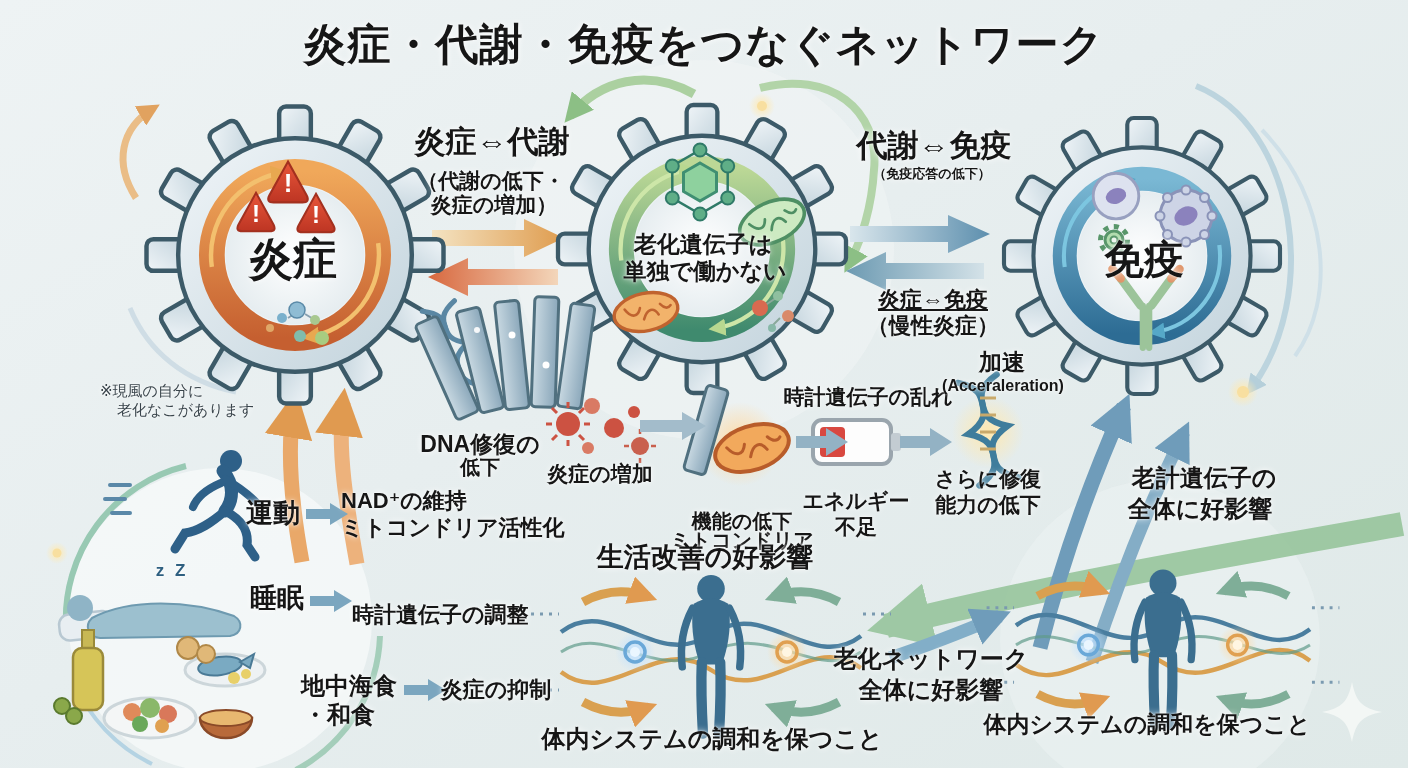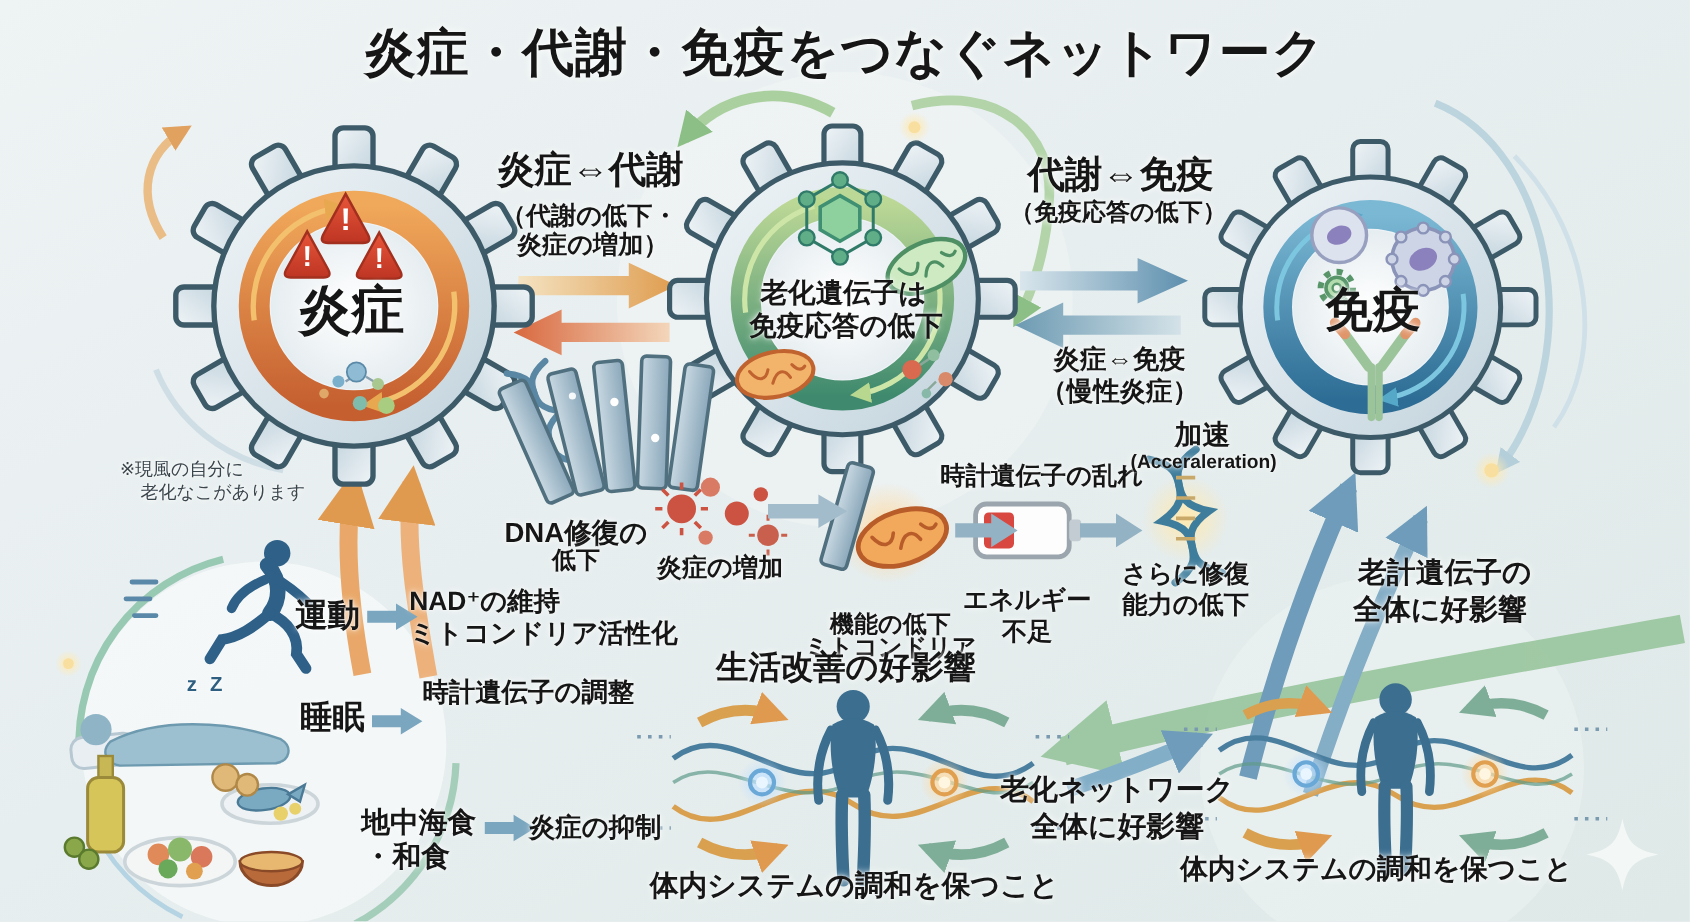--- a/index.html
+++ b/index.html
@@ -403,28 +403,28 @@
 </g>
 </svg>
 
 <div class="lbl ttl" style="left:704px;top:22px;font-size:43px;">炎症・代謝・免疫をつなぐネットワーク</div>
 
 <div class="lbl" style="left:492px;top:126px;font-size:31px;">炎症⇔代謝</div>
 <div class="lbl" style="left:491px;top:170px;font-size:21px;">（代謝の低下・</div>
 <div class="lbl" style="left:494px;top:194px;font-size:21px;">炎症の増加）</div>
 
 <div class="lbl" style="left:934px;top:130px;font-size:31px;">代謝⇔免疫</div>
-<div class="lbl" style="left:932px;top:167px;font-size:20px;">（免疫応答の低下）</div>
-
-<div class="lbl" style="left:933px;top:288px;font-size:22px;">炎症⇔免疫</div>
+<div class="lbl" style="left:932px;top:167px;font-size:13px;">（免疫応答の低下）</div>
+
+<div class="lbl" style="left:933px;top:288px;font-size:22px;text-decoration:underline;">炎症⇔免疫</div>
 <div class="lbl" style="left:933px;top:314px;font-size:22px;text-align:right;">（慢性炎症）</div>
 
 <div class="lbl" style="left:293px;top:236px;font-size:44px;">炎症</div>
 <div class="lbl" style="left:703px;top:232px;font-size:23px;">老化遺伝子は</div>
-<div class="lbl" style="left:705px;top:259px;font-size:23px;">免疫応答の低下</div>
+<div class="lbl" style="left:705px;top:259px;font-size:23px;">単独で働かない</div>
 <div class="lbl" style="left:1144px;top:238px;font-size:40px;">免疫</div>
 
 <div class="lbl-l note" style="left:100px;top:370px;font-size:15px;">※現風の自分に</div>
 <div class="lbl-l note" style="left:117px;top:389px;font-size:15px;">老化なこがあります</div>
 
 <div class="lbl" style="left:480px;top:432px;font-size:23px;">DNA修復の</div>
 <div class="lbl" style="left:480px;top:457px;font-size:20px;">低下</div>
 <div class="lbl" style="left:600px;top:463px;font-size:21px;text-align:right;">炎症の増加</div>
 <div class="lbl" style="left:742px;top:486px;font-size:20px;margin-top:44px;">ミトコンドリア</div>
 <div class="lbl" style="left:742px;top:511px;font-size:20px;">機能の低下</div>
@@ -434,21 +434,21 @@
 <div class="lbl" style="left:988px;top:468px;font-size:21px;">さらに修復</div>
 <div class="lbl" style="left:988px;top:494px;font-size:21px;">能力の低下</div>
 <div class="lbl" style="left:1002px;top:350px;font-size:23px;">加速</div>
 <div class="lbl" style="left:1003px;top:378px;font-size:16px;">(Acceraleration)</div>
 
 <div class="lbl" style="left:273px;top:499px;font-size:27px;">運動</div>
 <div class="lbl-l" style="left:341px;top:486px;font-size:22px;">NAD⁺の維持</div>
 <div class="lbl-l" style="left:341px;top:513px;font-size:22px;">ミトコンドリア活性化</div>
 <div class="lbl" style="left:172px;top:562px;font-size:17px;color:#2e5f80;letter-spacing:3px;">z Z</div>
 <div class="lbl" style="left:277px;top:584px;font-size:27px;">睡眠</div>
-<div class="lbl-l" style="left:352px;top:562px;font-size:22px;">時計遺伝子の調整</div>
+<div class="lbl-l" style="left:352px;top:600px;font-size:22px;">時計遺伝子の調整</div>
 <div class="lbl" style="left:349px;top:673px;font-size:24px;">地中海食</div>
 <div class="lbl" style="left:339px;top:702px;font-size:24px;">・和食</div>
 <div class="lbl" style="left:496px;top:678px;font-size:22px;">炎症の抑制</div>
 
 <div class="lbl" style="left:705px;top:545px;font-size:27px;font-family:Liberation Mono, monospace;">生活改善の好影響</div>
 <div class="lbl" style="left:712px;top:726px;font-size:24px;">体内システムの調和を保つこと</div>
 <div class="lbl" style="left:931px;top:646px;font-size:24px;">老化ネットワーク</div>
 <div class="lbl" style="left:931px;top:677px;font-size:24px;">全体に好影響</div>
 <div class="lbl" style="left:1204px;top:465px;font-size:24px;">老計遺伝子の</div>
 <div class="lbl" style="left:1200px;top:496px;font-size:24px;">全体に好影響</div>

